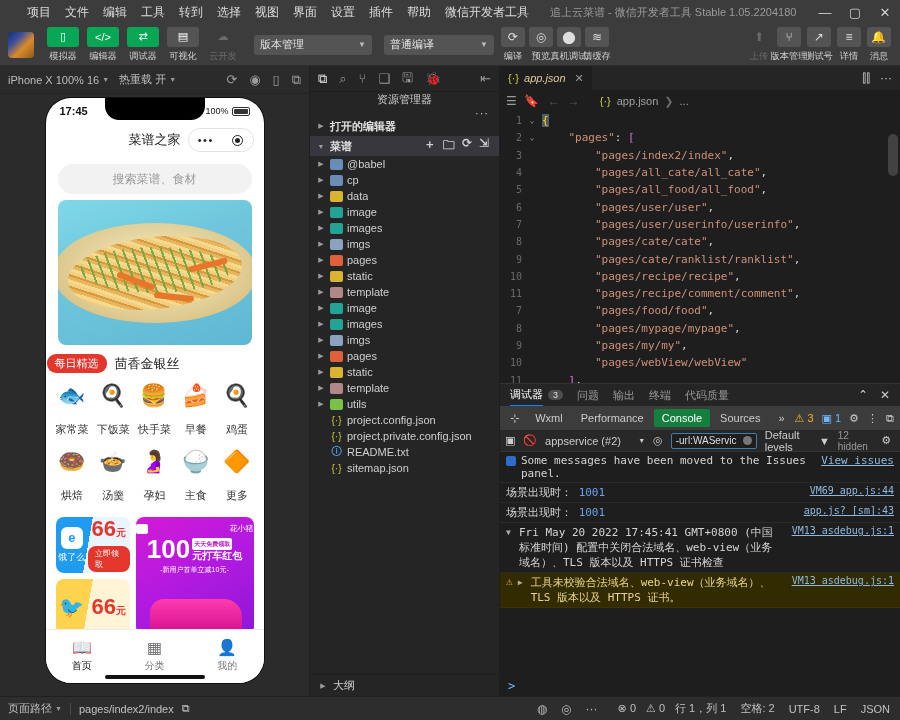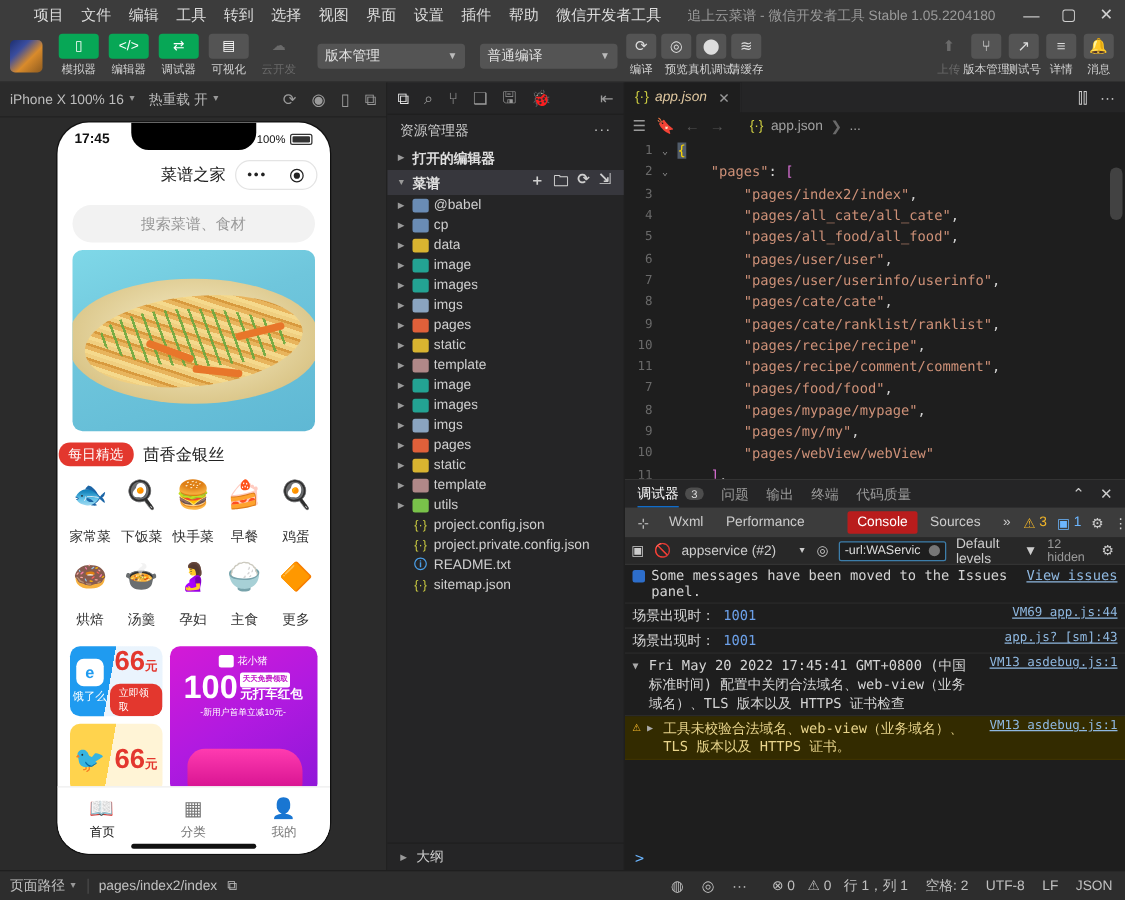--- a/index.html
+++ b/index.html
@@ -90,39 +90,39 @@
   .ad-elm .rt { flex:1; display:flex; flex-direction:column; align-items:center; }
   .ad-elm .amt { color:#e3372e; font-weight:bold; font-size:22px; line-height:22px;}
   .ad-elm .amt small { font-size:10px; }
   .ad-elm .btn { background:#e3372e; color:#fff; font-size:8px; border-radius:8px; padding:2px 7px; margin-top:2px;}
   .ad-mt { background:linear-gradient(100deg,#ffd34d 0%,#ffd34d 44%,#fff4d6 44%,#fff4d6 100%); }
   .ad-mt .brand { width:44%; display:flex; align-items:center; justify-content:center; font-size:20px;}
   .ad-mt .rt { flex:1; display:flex; align-items:center; justify-content:center;}
   .ad-mt .amt { color:#e3372e; font-weight:bold; font-size:22px;}
   .ad-mt .amt small{font-size:10px;}
   .ad-pig { width:118px; border-radius:8px; height:118px; background:linear-gradient(150deg,#d41ad6 0%,#b11ae0 50%,#8e17d8 100%); position:relative; overflow:hidden; padding-top:6px;}
-  .pig-brand { display:flex; align-items:center; justify-content:center; gap:3px; font-size:8px; color:#fff;}
+  .pig-brand { display:flex; align-items:center; justify-content:space-between; gap:3px; font-size:8px; color:#fff;}
   .pig-brand .pb { width:12px;height:10px;background:#fff;border-radius:2px;}
   .pig-100 { display:flex; align-items:flex-end; justify-content:center; gap:2px; margin-top:2px;}
   .pig-100 .big { font-size:26px; font-weight:bold; color:#fff; line-height:26px;}
   .pig-100 .sm { font-size:10px; color:#fff; font-weight:bold; line-height:12px;}
   .pig-tag { font-size:6px; background:#fff; color:#c018c8; border-radius:2px; padding:0 2px; display:inline-block;}
   .pig-sub { text-align:center; font-size:7px; color:#fff; margin-top:3px;}
   .pig-car { position:absolute; bottom:2px; left:14px; width:92px; height:34px; border-radius:14px 18px 6px 6px; background:linear-gradient(#ff3bb0,#d4108f); }
   .tabbar { position:absolute; bottom:0; left:0; right:0; height:54px; background:#fff; border-top:1px solid #eee; display:flex; }
   .tab { flex:1; display:flex; flex-direction:column; align-items:center; justify-content:center; gap:3px; font-size:10px; color:#777;}
   .tab.active { color:#111; }
   .tab .ti { font-size:16px; line-height:16px;}
   .homebar { position:absolute; bottom:4px; left:50%; transform:translateX(-50%); width:100px; height:4px; background:#111; border-radius:2px;}
 
   
   .files-tabrow { height:26px; display:flex; align-items:center; gap:12px; padding:0 8px; color:#9a9a9a; font-size:13px; border-bottom:1px solid #1f1f1f; flex:0 0 26px;}
   .files-tabrow .on { color:#e7e7e7; }
   .files-tabrow .right { margin-left:auto; display:flex; gap:8px;}
-  .fhdr { height:24px; display:flex; align-items:center; padding:0 10px; font-size:11px; color:#cccccc; }
+  .fhdr { height:24px; display:flex; align-items:center; padding:0 10px; font-size:11px; color:#cccccc;flex-direction:column; }
   .fhdr .dots { margin-left:auto; letter-spacing:1px;}
   .frow { height:16px; display:flex; align-items:center; padding:0 6px; font-size:11px; color:#cfcfcf; gap:4px;}
   .frow.sec { font-size:11px; font-weight:bold; color:#e0e0e0; height:20px;}
   .frow.sec.hl { background:#37373d; }
   .arw { width:10px; font-size:7px; color:#9a9a9a; text-align:center;}
   .fico { width:13px; height:11px; border-radius:2px; flex:0 0 13px;}
   .fname { white-space:nowrap; overflow:hidden;}
   .jico { color:#cbcb41; font-size:10px; width:13px; text-align:center; flex:0 0 13px;}
   .mdico { color:#4a9fe8; font-size:11px; width:13px; text-align:center; flex:0 0 13px;}
   .facts { margin-left:auto; display:flex; gap:7px; color:#cfcfcf; font-size:12px; padding-right:4px;}
@@ -149,21 +149,21 @@
   .vscroll { position:absolute; right:2px; width:10px; background:#424242; border-radius:5px;}
 
   
   .dbg { height:313px; background:#1e1e1e; display:flex; flex-direction:column; border-top:1px solid #333; flex:0 0 313px;}
   .dbg-tabs { height:22px; display:flex; align-items:center; gap:14px; padding:0 10px; background:#252526; font-size:11px; color:#9a9a9a; flex:0 0 22px;}
   .dbg-tabs .on { color:#fff; border-bottom:1px solid #0a84ff; height:22px; display:flex; align-items:center;}
   .cnt-badge { background:#4d4d4d; color:#ddd; border-radius:8px; font-size:9px; padding:0 5px; margin-left:-9px;}
   .dbg-tabs .right { margin-left:auto; display:flex; gap:12px; color:#ccc; font-size:12px;}
   .dt-row { height:24px; display:flex; align-items:center; background:#3c3c3c; font-size:11px; color:#ccc; padding:0 4px; gap:2px; flex:0 0 24px;}
   .dt-row .dt { padding:3px 8px; border-radius:2px; white-space:nowrap;}
-  .dt-row .dt.on { background:#b91c1c; color:#fff;margin-left:24px;}
+  .dt-row .dt.on { background:#15803d; color:#fff;}
   .dt-row .right { margin-left:auto; display:flex; align-items:center; gap:8px; padding-right:6px;}
   .warnc { color:#f0b429; display:flex; align-items:center; gap:3px;}
   .infoc { color:#6cb6ff; display:flex; align-items:center; gap:3px;}
   .filt-row { height:22px; display:flex; align-items:center; background:#282828; font-size:11px; color:#ccc; padding:0 5px; gap:8px; border-bottom:1px solid #333; flex:0 0 22px;}
   .ctx { display:flex; align-items:center; gap:4px; }
   .ctxbox { min-width:100px; display:flex; align-items:center;}
   .ctxbox .caret { margin-left:auto; font-size:7px;}
   .filt-input { border:1px solid #3d7eaa; border-radius:2px; background:#1e1e1e; height:16px; display:flex; align-items:center; padding:0 4px; color:#ddd; font-size:10px; gap:3px; min-width:86px;}
   .filt-input .xc { margin-left:auto; width:9px; height:9px; border-radius:50%; background:#777; flex:0 0 9px;}
   .hidden-n { color:#9a9a9a; font-size:10px;}

